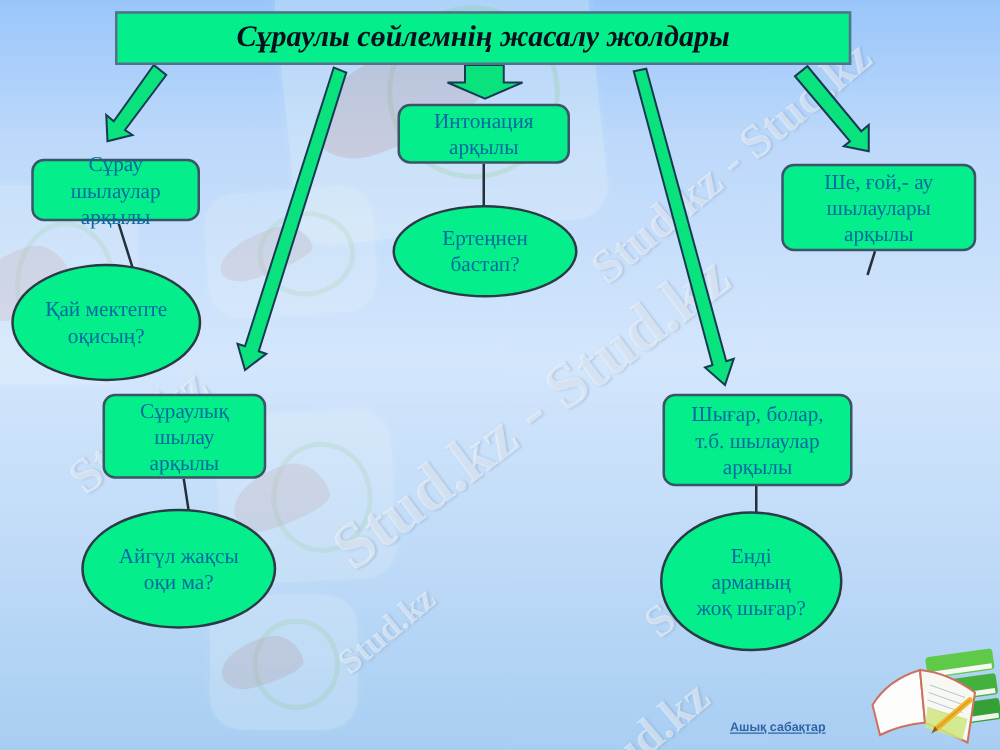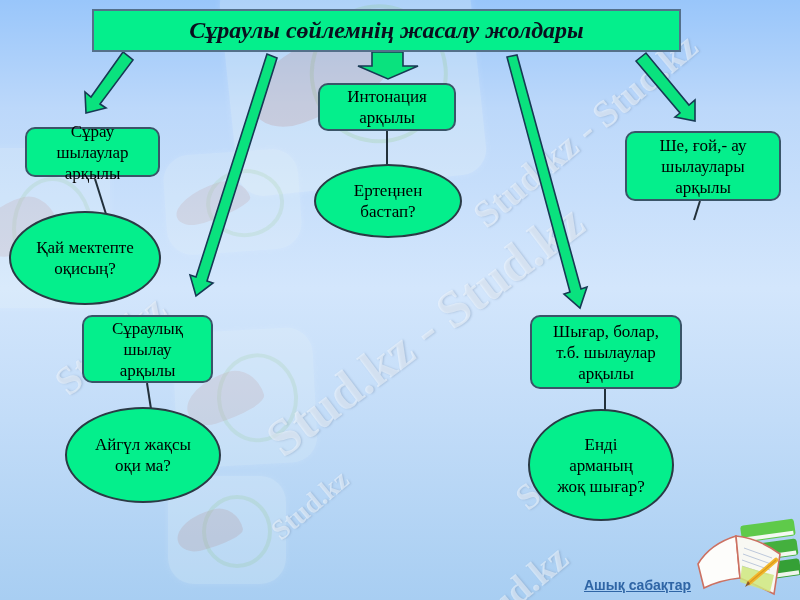--- a/index.html
+++ b/index.html
@@ -23,36 +23,36 @@
   
   .connector-layer{position:absolute;left:0;top:0;z-index:2;}
   .block-arrow{fill:#0AE27E;stroke:#173A54;stroke-width:1.6;}
   .thin-line{stroke:#22303A;stroke-width:2;fill:none;}
   
   .title-bar{position:absolute;left:92px;top:9px;width:585px;height:39px;z-index:3;
     background:#04EF8C;border:2px solid #54708A;display:flex;align-items:center;justify-content:center;
     font-size:24px;font-weight:bold;font-style:italic;color:#0A0F1E;}
   .node-box,.node-ellipse{position:absolute;z-index:3;background:#04EF8C;
     display:flex;align-items:center;justify-content:center;text-align:center;
-    color:#000000;font-size:17px;line-height:21px;}
+    color:#0369a1;font-size:17px;line-height:21px;}
   .node-box{border:2px solid #3A5568;border-radius:10px;}
   .node-ellipse{border:2px solid #2B3A45;border-radius:50%;}
   .b0{left:25px;top:127px;width:135px;height:50px;padding:0 20px;box-sizing:border-box;}
   .b1{left:318px;top:83px;width:138px;height:48px;padding:0 16px;box-sizing:border-box;}
   .b2{left:625px;top:131px;width:156px;height:70px;padding:0 24px;box-sizing:border-box;}
   .b3{left:82px;top:315px;width:131px;height:68px;padding:0 31px;box-sizing:border-box;}
   .b4{left:530px;top:315px;width:152px;height:74px;padding:0 17px;box-sizing:border-box;}
   .e0{left:9px;top:211px;width:152px;height:94px;padding:0 24px;box-sizing:border-box;}
   .e1{left:314px;top:164px;width:148px;height:74px;padding:0 18px;box-sizing:border-box;}
   .e2{left:615px;top:217px;width:164px;height:94px;padding:0 25px;box-sizing:border-box;}
   .e3{left:65px;top:407px;width:156px;height:96px;padding:0 24px;box-sizing:border-box;}
   .e4{left:528px;top:409px;width:146px;height:112px;padding:0 27px;box-sizing:border-box;}
   
   .footer-link{position:absolute;left:584px;top:577px;z-index:4;
-    font-family:"Liberation Sans",sans-serif;font-size:14px;font-weight:bold;
+    font-family:"Liberation Sans",sans-serif;font-size:10px;font-weight:bold;
     color:#2F65A5;text-decoration:underline;cursor:pointer;}
   .books{position:absolute;left:692px;top:512px;z-index:4;}
 </style>
 </head>
 <body>
 
 <div class="slide">
 
   <div class="wm-logo" style="left:228px;top:-32px;width:250px;height:218px;opacity:.55;transform:rotate(-6deg);"></div>
   <div class="wm-logo" style="left:-30px;top:148px;width:140px;height:160px;opacity:.4;"></div>

